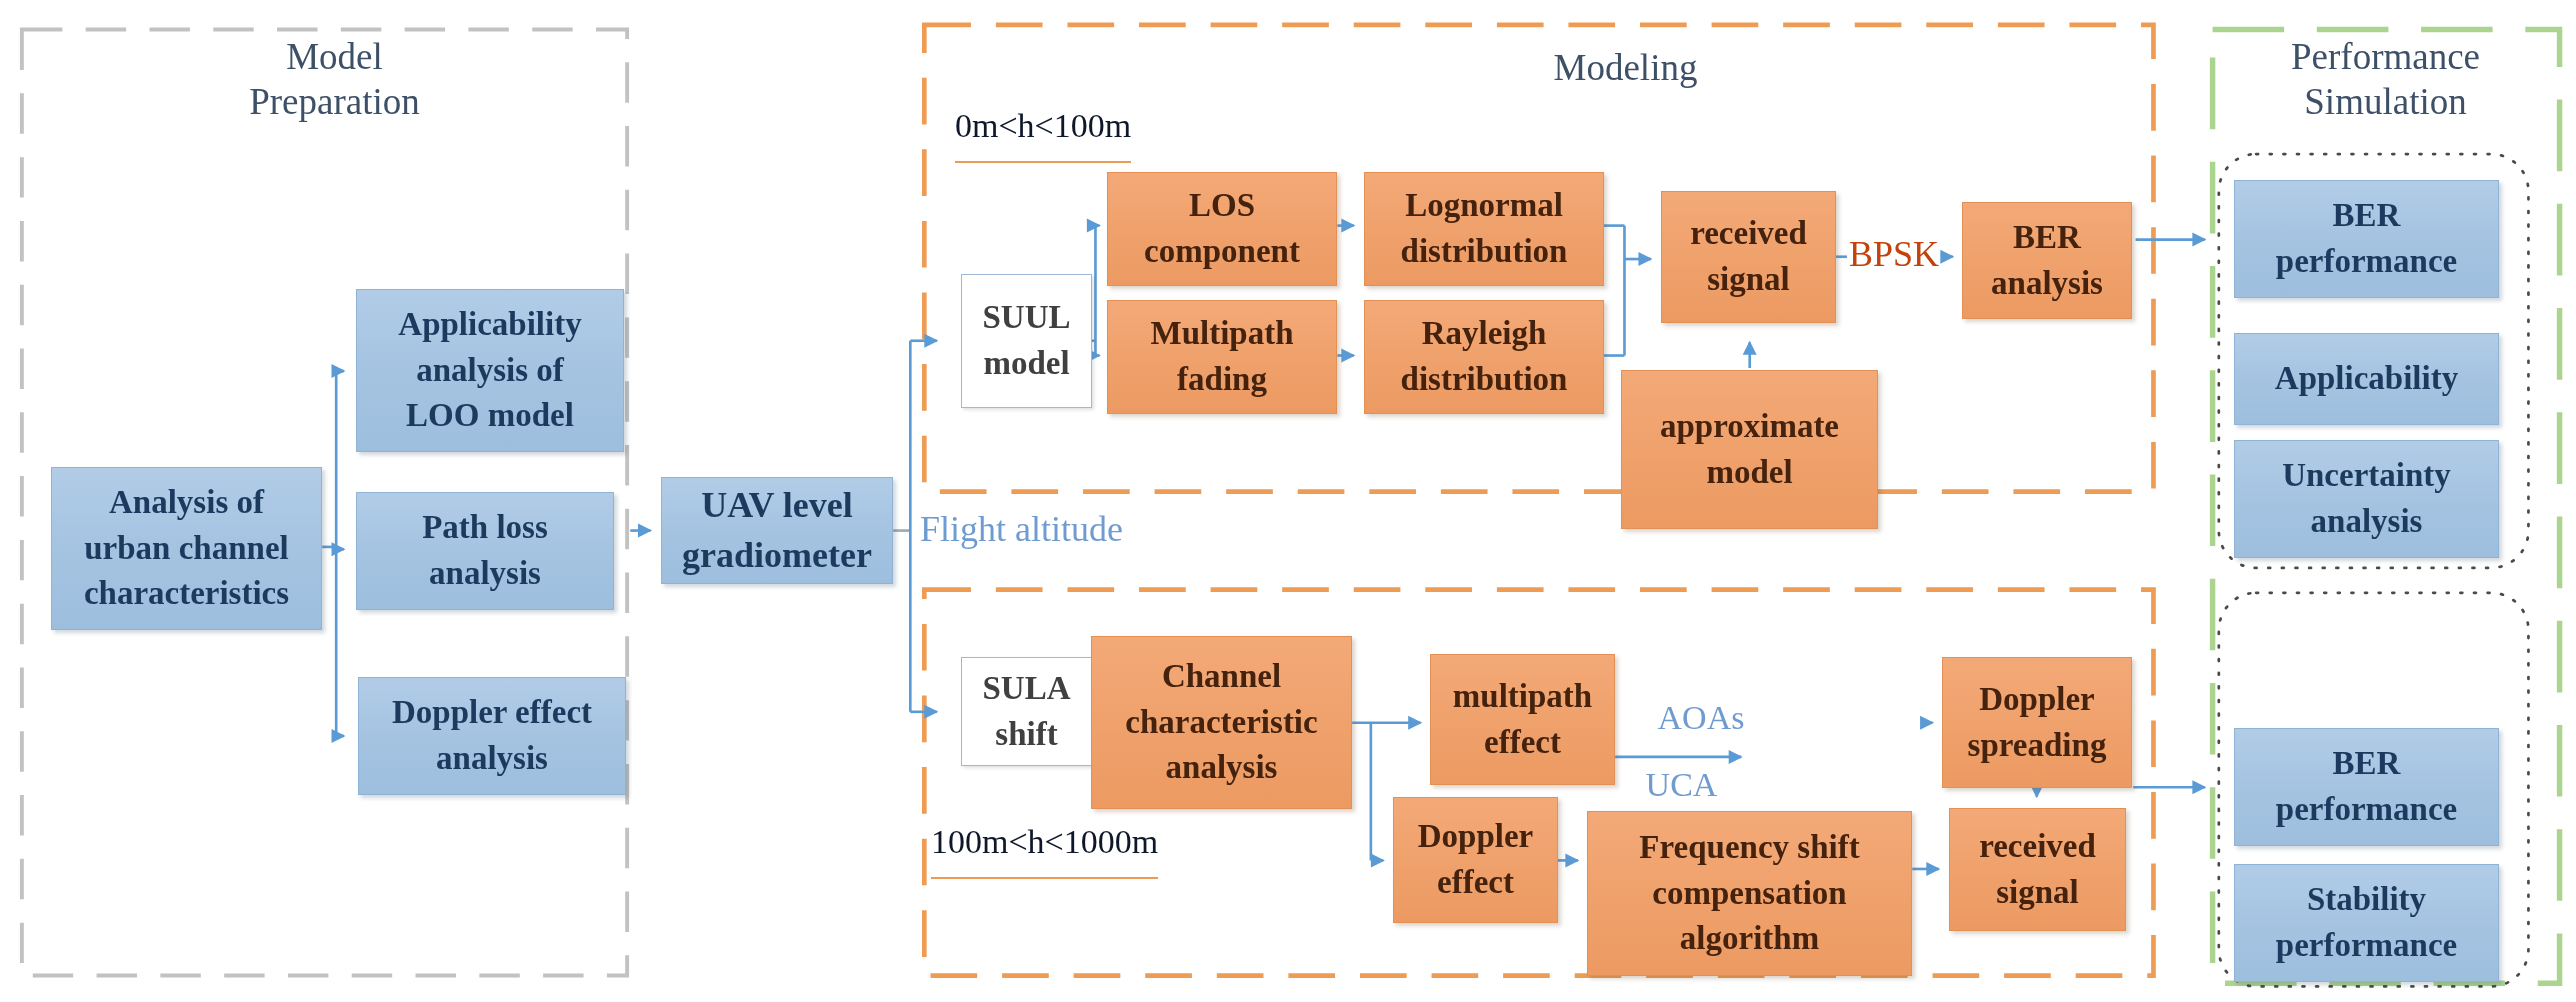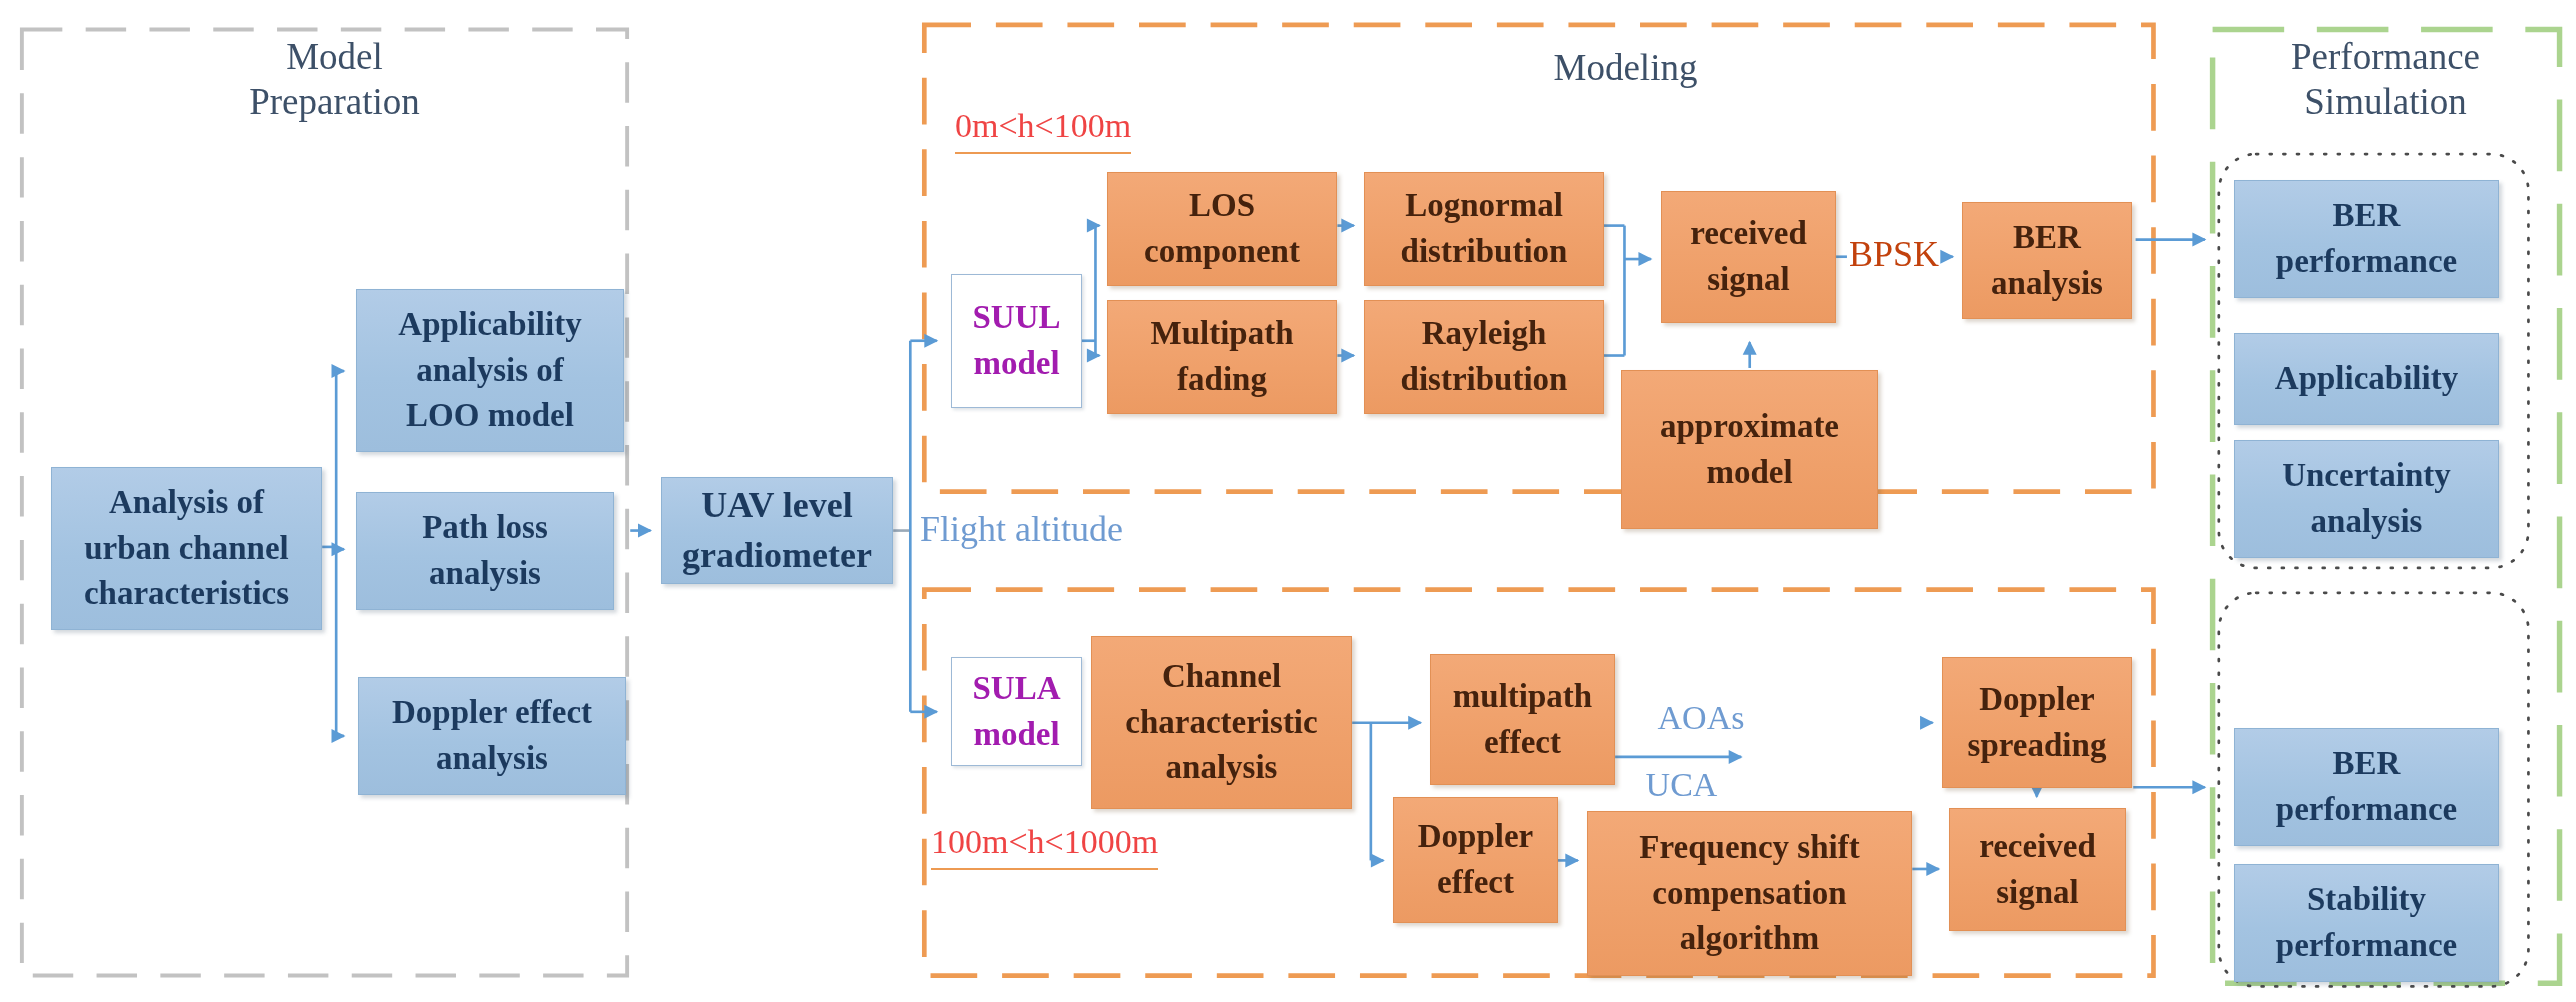--- a/index.html
+++ b/index.html
@@ -28,34 +28,35 @@
   }
   .orange{
     background:linear-gradient(180deg,#f3a977 0%,#efa06a 60%,#ec9a62 100%);
     border:0.8px solid #e29055;
     color:#45220d;
     box-shadow:3.1px 3.1px 3.9px rgba(120,90,60,0.25);
   }
   .white{
     background:#ffffff;
     border:1.9px solid #9db9d6;
-    color:#a21caf;
+    color:#404040;
     box-shadow:2.3px 2.3px 3.1px rgba(90,110,130,0.2);
+    margin-left:10px;
   }
   .title{
     position:absolute;z-index:2;
     text-align:center;white-space:pre-line;
     font-size:37px;line-height:1.22;font-weight:normal;
     color:#3d5068;
   }
   .lab{
     position:absolute;z-index:2;white-space:pre;
     font-size:34px;line-height:1.1;font-weight:normal;
   }
-  .lab.orange-lab{color:#ef4444;border-bottom:2.3px solid #ed9a52;padding-bottom:8px;}
+  .lab.orange-lab{color:#0f172a;border-bottom:2.3px solid #ed9a52;padding-bottom:17px;}
   .lab.blue-lab{color:#6f9bd1;}
   .lab.bpsk{color:#c2410c;font-size:36px;text-align:center;}
 </style>
 </head>
 <body>
 
 <div id="canvas">
 
   <svg id="wires" viewBox="0 0 3311 1288">
     <defs>
@@ -145,21 +146,21 @@
 distribution</div>
   <div class="box orange" style="left:1661px;top:191px;width:175px;height:132px;">received
 signal</div>
   <div class="box orange" style="left:1621px;top:370px;width:257px;height:159px;">approximate
 model</div>
   <div class="lab bpsk" style="left:1844px;top:235px;width:100px;">BPSK</div>
   <div class="box orange" style="left:1962px;top:202px;width:170px;height:117px;">BER
 analysis</div>
 
   <div class="box white" style="left:951px;top:657px;width:131px;height:109px;">SULA
-model</div>
+shift</div>
   <div class="box orange" style="left:1091px;top:636px;width:261px;height:173px;">Channel
 characteristic
 analysis</div>
   <div class="box orange" style="left:1430px;top:654px;width:185px;height:131px;">multipath
 effect</div>
   <div class="lab blue-lab" style="left:1617px;top:699px;width:124px;text-align:center;padding-left:22px;">AOAs</div>
   <div class="lab blue-lab" style="left:1623px;top:766px;width:117px;text-align:center;">UCA</div>
   <div class="box orange" style="left:1942px;top:657px;width:190px;height:131px;">Doppler
 spreading</div>
   <div class="box orange" style="left:1393px;top:797px;width:165px;height:126px;">Doppler

